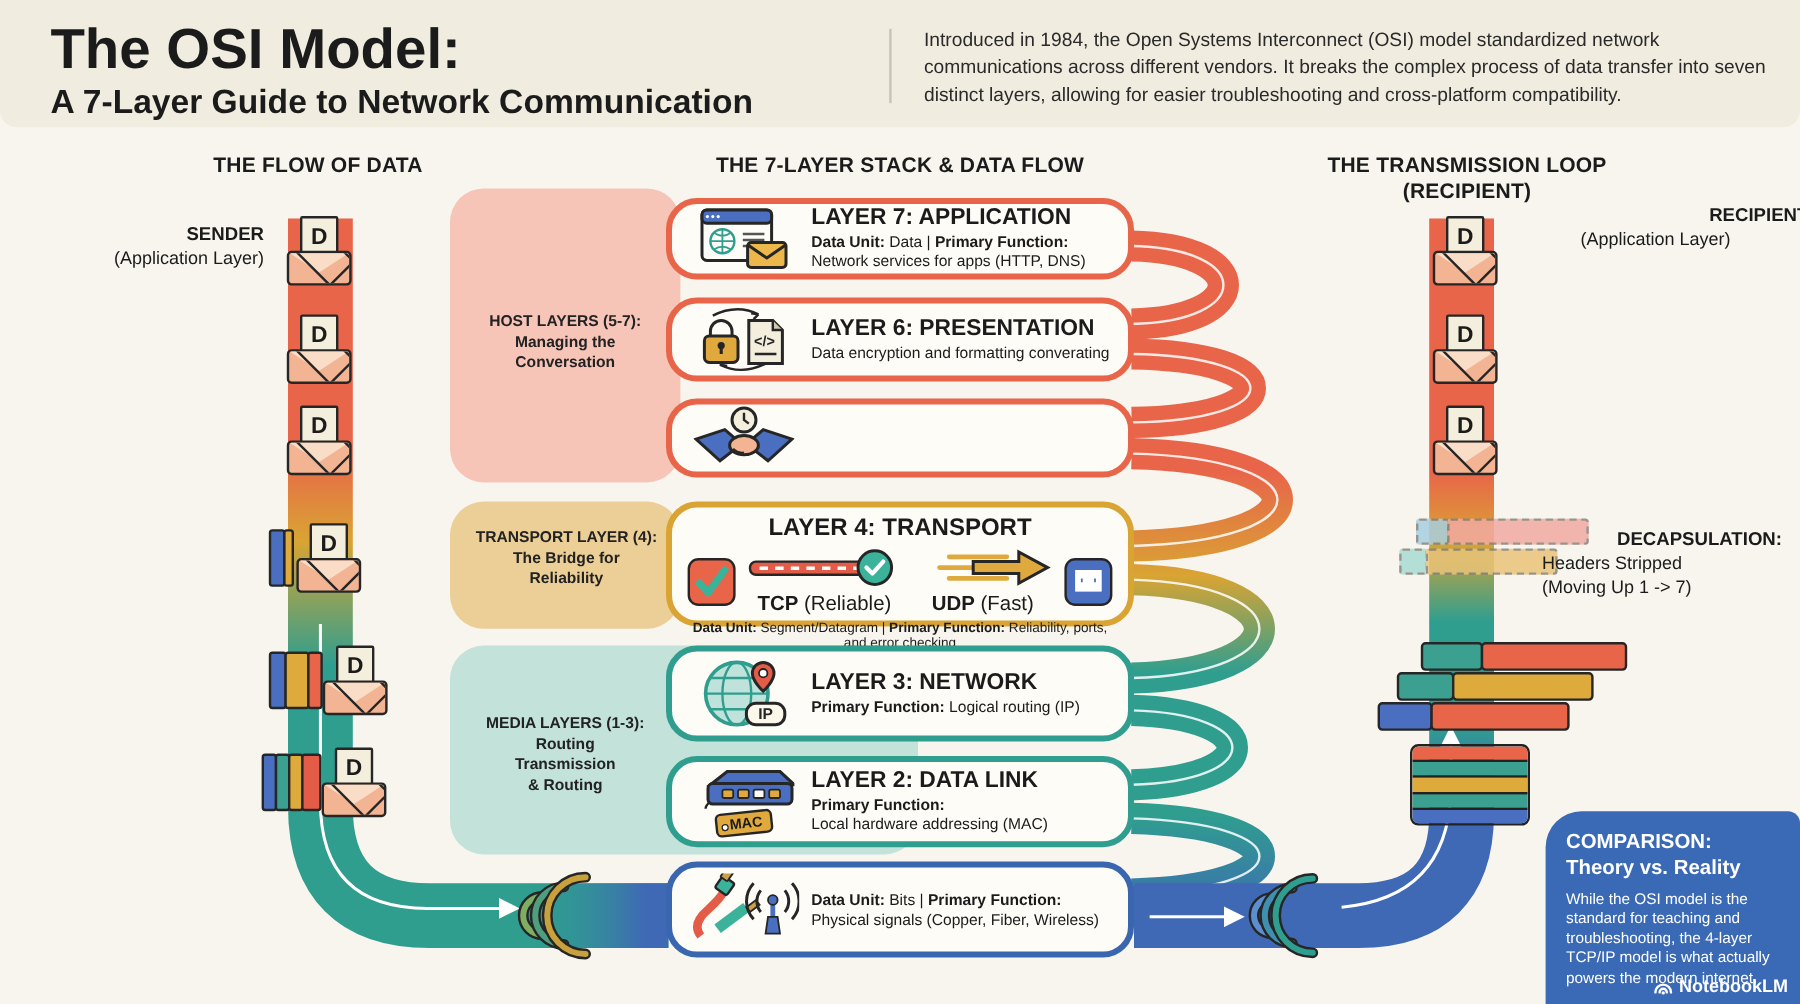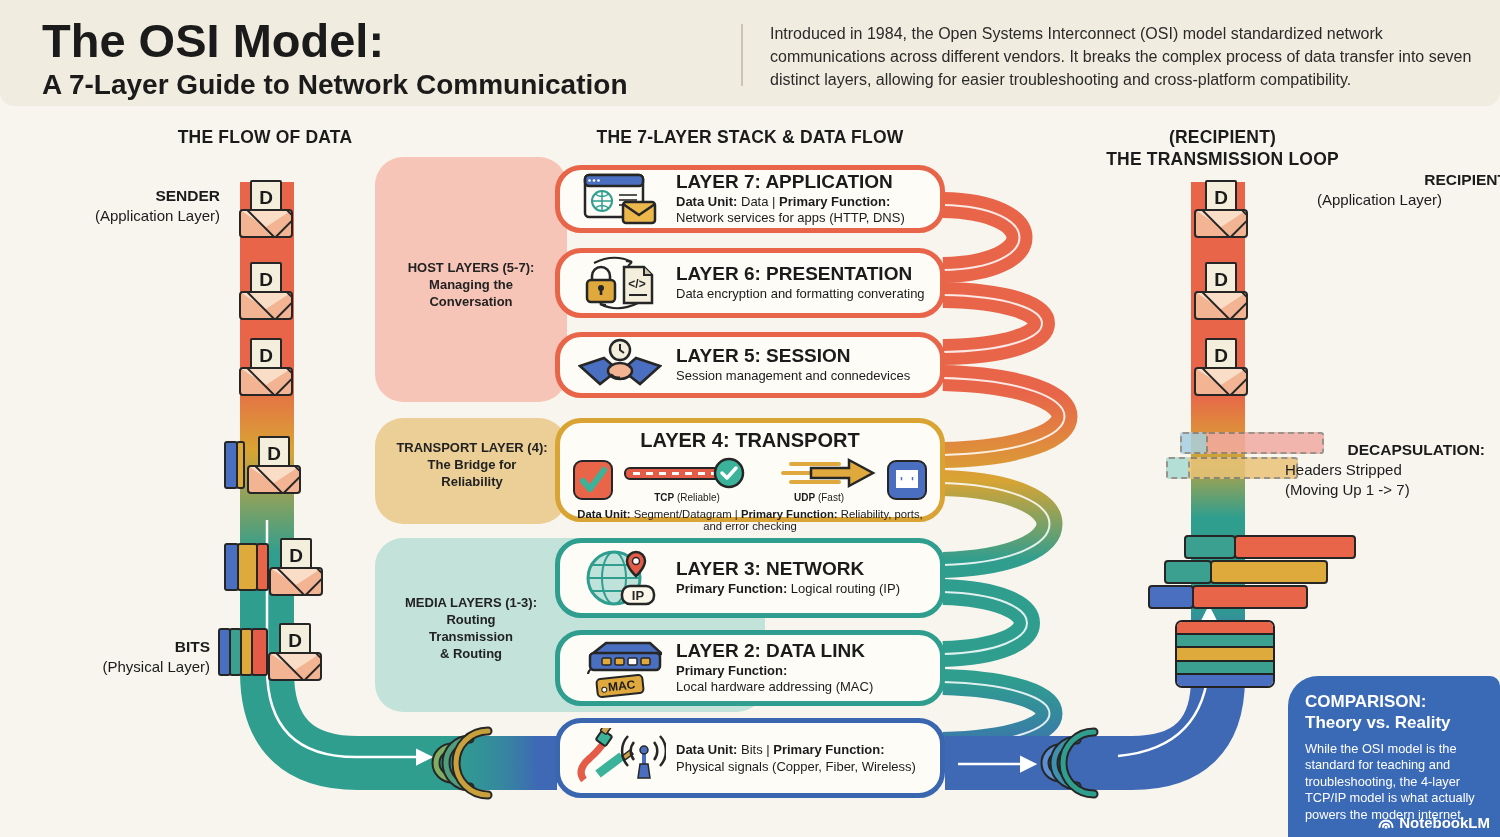--- a/index.html
+++ b/index.html
@@ -23,21 +23,21 @@
   .card{position:absolute;left:555px;width:390px;background:#fdfcf7;border:5px solid #e8654a;
     border-radius:26px;display:flex;align-items:center;gap:8px;padding:6px 10px 6px 12px;z-index:5;}
   .card .icon{width:96px;flex:0 0 96px;display:flex;align-items:center;justify-content:center;}
   .card .txt{flex:1;}
   .card .t{font-weight:bold;font-size:19px;line-height:1.15;}
   .card .s{font-size:13px;line-height:1.28;margin-top:1px;}
   .b{font-weight:bold;}
   .card4{flex-direction:column;align-items:stretch;gap:2px;padding:6px 12px;}
   .card4 .t4{text-align:center;font-weight:bold;font-size:20px;}
   .row4{display:flex;align-items:center;justify-content:center;gap:10px;margin-top:2px;}
-  .lbl4{font-size:10px;text-align:center;margin-top:-2px;}
+  .lbl4{font-size:17px;text-align:center;margin-top:-2px;}
   .foot4{font-size:11.3px;text-align:center;margin-top:3px;}
   
   .env{position:absolute;width:54px;height:58px;z-index:6;}
   .env .doc{position:absolute;top:0;left:11px;width:32px;height:36px;background:#f4efdc;border:2px solid #262626;
     border-radius:2px;display:flex;align-items:center;justify-content:center;font-weight:bold;font-size:19px;}
   .env .pocket{position:absolute;bottom:0;left:0;width:54px;height:29px;background:#f2b493;border:2px solid #262626;border-radius:4px;overflow:hidden;}
   .env .pocket:before{content:"";position:absolute;top:-1px;left:-1px;
     border-left:26px solid transparent;border-right:26px solid transparent;border-top:17px solid #f9ddc6;}
   .env .pocket:after{content:"";position:absolute;top:-13px;left:7px;width:40px;height:26px;
     border:2px solid #262626;transform:rotate(45deg);}
@@ -162,22 +162,22 @@
       <div class="l1">The OSI Model:</div>
       <div class="l2">A 7-Layer Guide to Network Communication</div>
     </div>
     <div class="hdr-div"></div>
     <div class="hdr-intro">Introduced in 1984, the Open Systems Interconnect (OSI) model standardized network communications across different vendors. It breaks the complex process of data transfer into seven distinct layers, allowing for easier troubleshooting and cross-platform compatibility.</div>
   </div>
 
   <div class="colhead" style="left:105px;top:127px;width:320px;">THE FLOW OF DATA</div>
   <div class="colhead" style="left:530px;top:127px;width:440px;">THE 7-LAYER STACK &amp; DATA FLOW</div>
   <div class="colhead" style="left:1075px;top:127px;width:295px;">
+    <div>THE TRANSMISSION LOOP</div>
     <div>(RECIPIENT)</div>
-    <div>THE TRANSMISSION LOOP</div>
   </div>
 
   <div class="panel" style="top:157px;width:192px;height:245px;background:#f7c5b7;z-index:2;"></div>
   <div class="panel-label" style="left:380px;top:260px;width:182px;z-index:3;">
     <div>HOST LAYERS (5-7):</div>
     <div>Managing the</div>
     <div>Conversation</div>
   </div>
   <div class="panel" style="top:418px;width:192px;height:106px;background:#eccf97;z-index:2;"></div>
   <div class="panel-label" style="left:372px;top:440px;width:200px;z-index:3;">
@@ -244,24 +244,20 @@
     <div class="icon">
       <svg width="84" height="54" viewBox="0 0 84 54">
         <circle cx="42" cy="12" r="10" fill="#f4efdc" stroke="#262626" stroke-width="2.5"></circle>
         <path d="M42 6 v6 l4 3" fill="none" stroke="#262626" stroke-width="2"></path>
         <path d="M2 28 L26 20 L40 32 L22 46 Z" fill="#4a6fc0" stroke="#262626" stroke-width="2.5"></path>
         <path d="M82 28 L58 20 L44 32 L62 46 Z" fill="#4a6fc0" stroke="#262626" stroke-width="2.5"></path>
         <ellipse cx="42" cy="33" rx="12" ry="8" fill="#f2b493" stroke="#262626" stroke-width="2.5"></ellipse>
         <path d="M33 36 q4 4 9 3 M38 39 q4 3 8 2" stroke="#262626" stroke-width="1.6" fill="none"></path>
       </svg>
     </div>
-    <div class="txt">
-      <div class="t">LAYER 5: SESSION</div>
-      <div class="s">Session management and connedevices</div>
-    </div>
   </div>
 
   <div class="card card4" style="top:418px;height:104px;border-color:#d9a433;">
     <div class="t4">LAYER 4: TRANSPORT</div>
     <div class="row4">
       <div class="chk">
         <svg width="30" height="30" viewBox="0 0 30 30">
             <path d="M5 16 L12 24 L26 5" fill="none" stroke="#3bb39a" stroke-width="6" stroke-linecap="round" stroke-linejoin="round"></path>
           </svg>
       </div>
@@ -399,24 +395,20 @@
       <span style="width:21px;background:#ddaa3b;"></span>
       <span style="width:13px;background:#e8654a;"></span>
   </div>
   <div class="env" style="left:269px;top:538px;">
     <div class="doc">
         <span>D</span>
       </div>
       <div class="pocket"></div>
   </div>
 
-  <div class="sidelab" style="left:40px;top:637px;width:170px;text-align:right;">
-    <div class="big">BITS</div>
-    <div>(Physical Layer)</div>
-  </div>
   <div class="stripes" style="left:218px;top:628px;">
     <span style="width:13px;background:#4a6fc0;"></span>
       <span style="width:13px;background:#3ba08f;"></span>
       <span style="width:13px;background:#ddaa3b;"></span>
       <span style="width:17px;background:#e45c48;"></span>
   </div>
   <div class="env" style="left:268px;top:623px;">
     <div class="doc">
         <span>D</span>
       </div>

